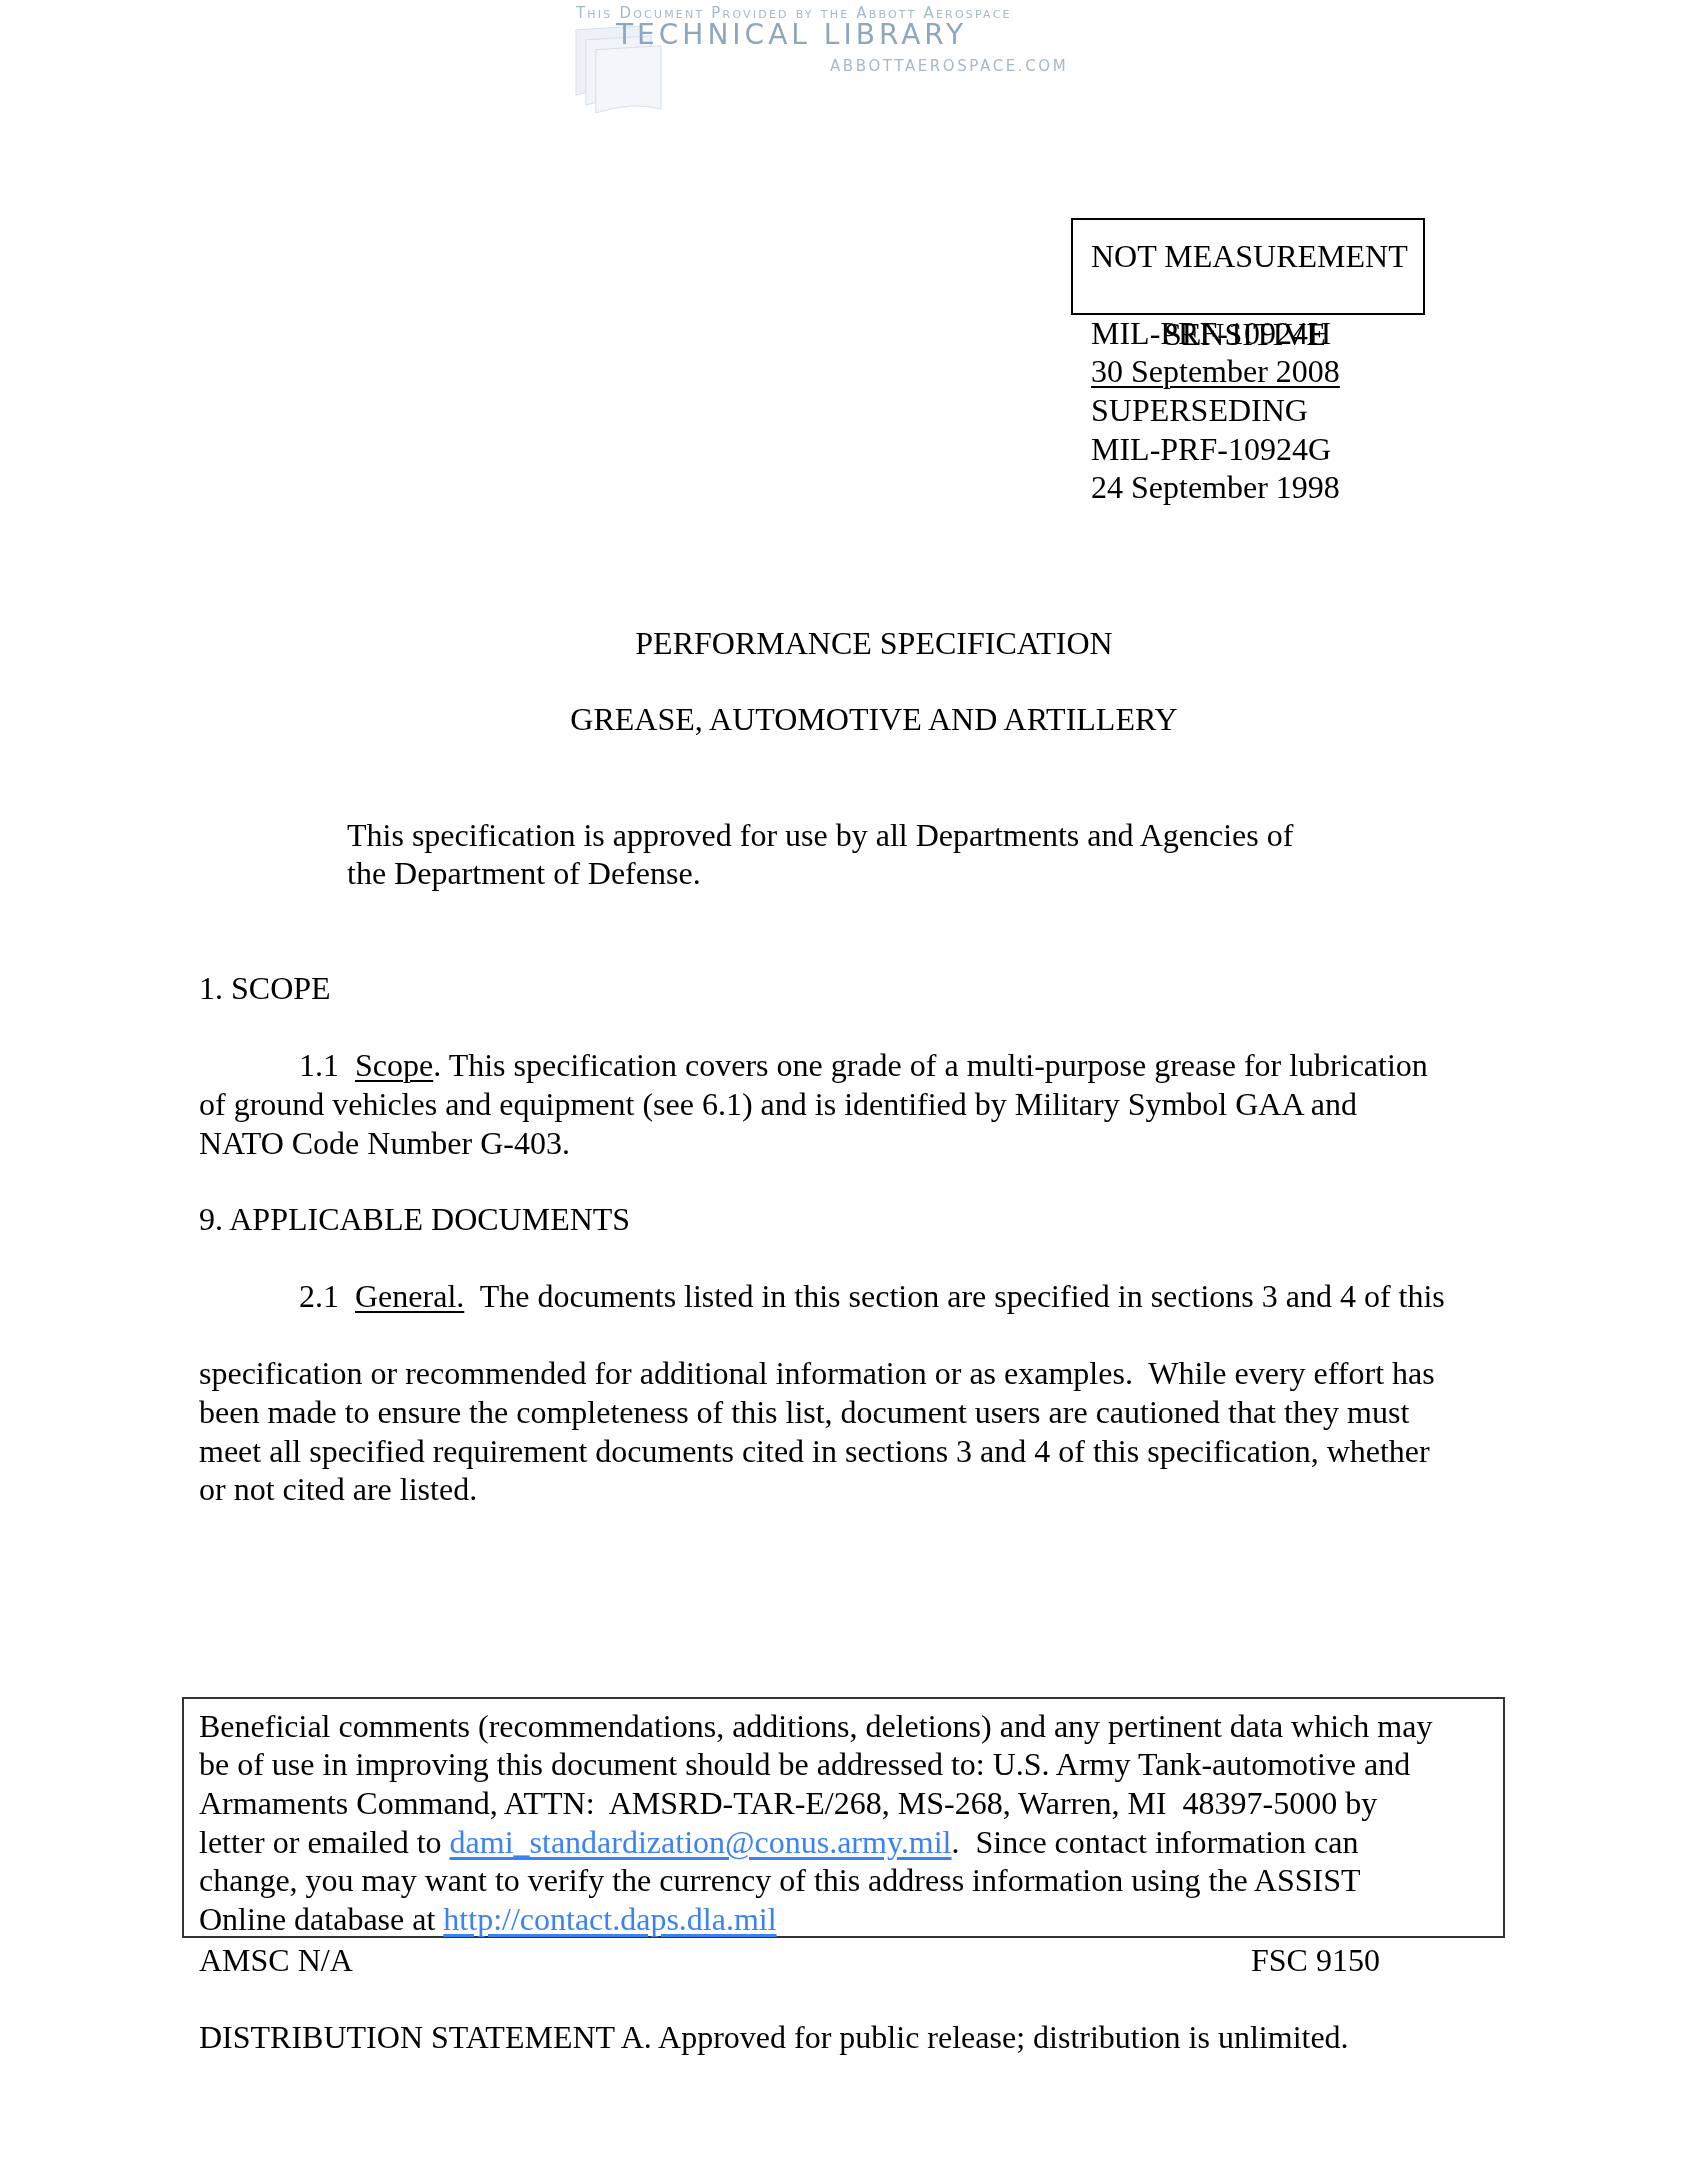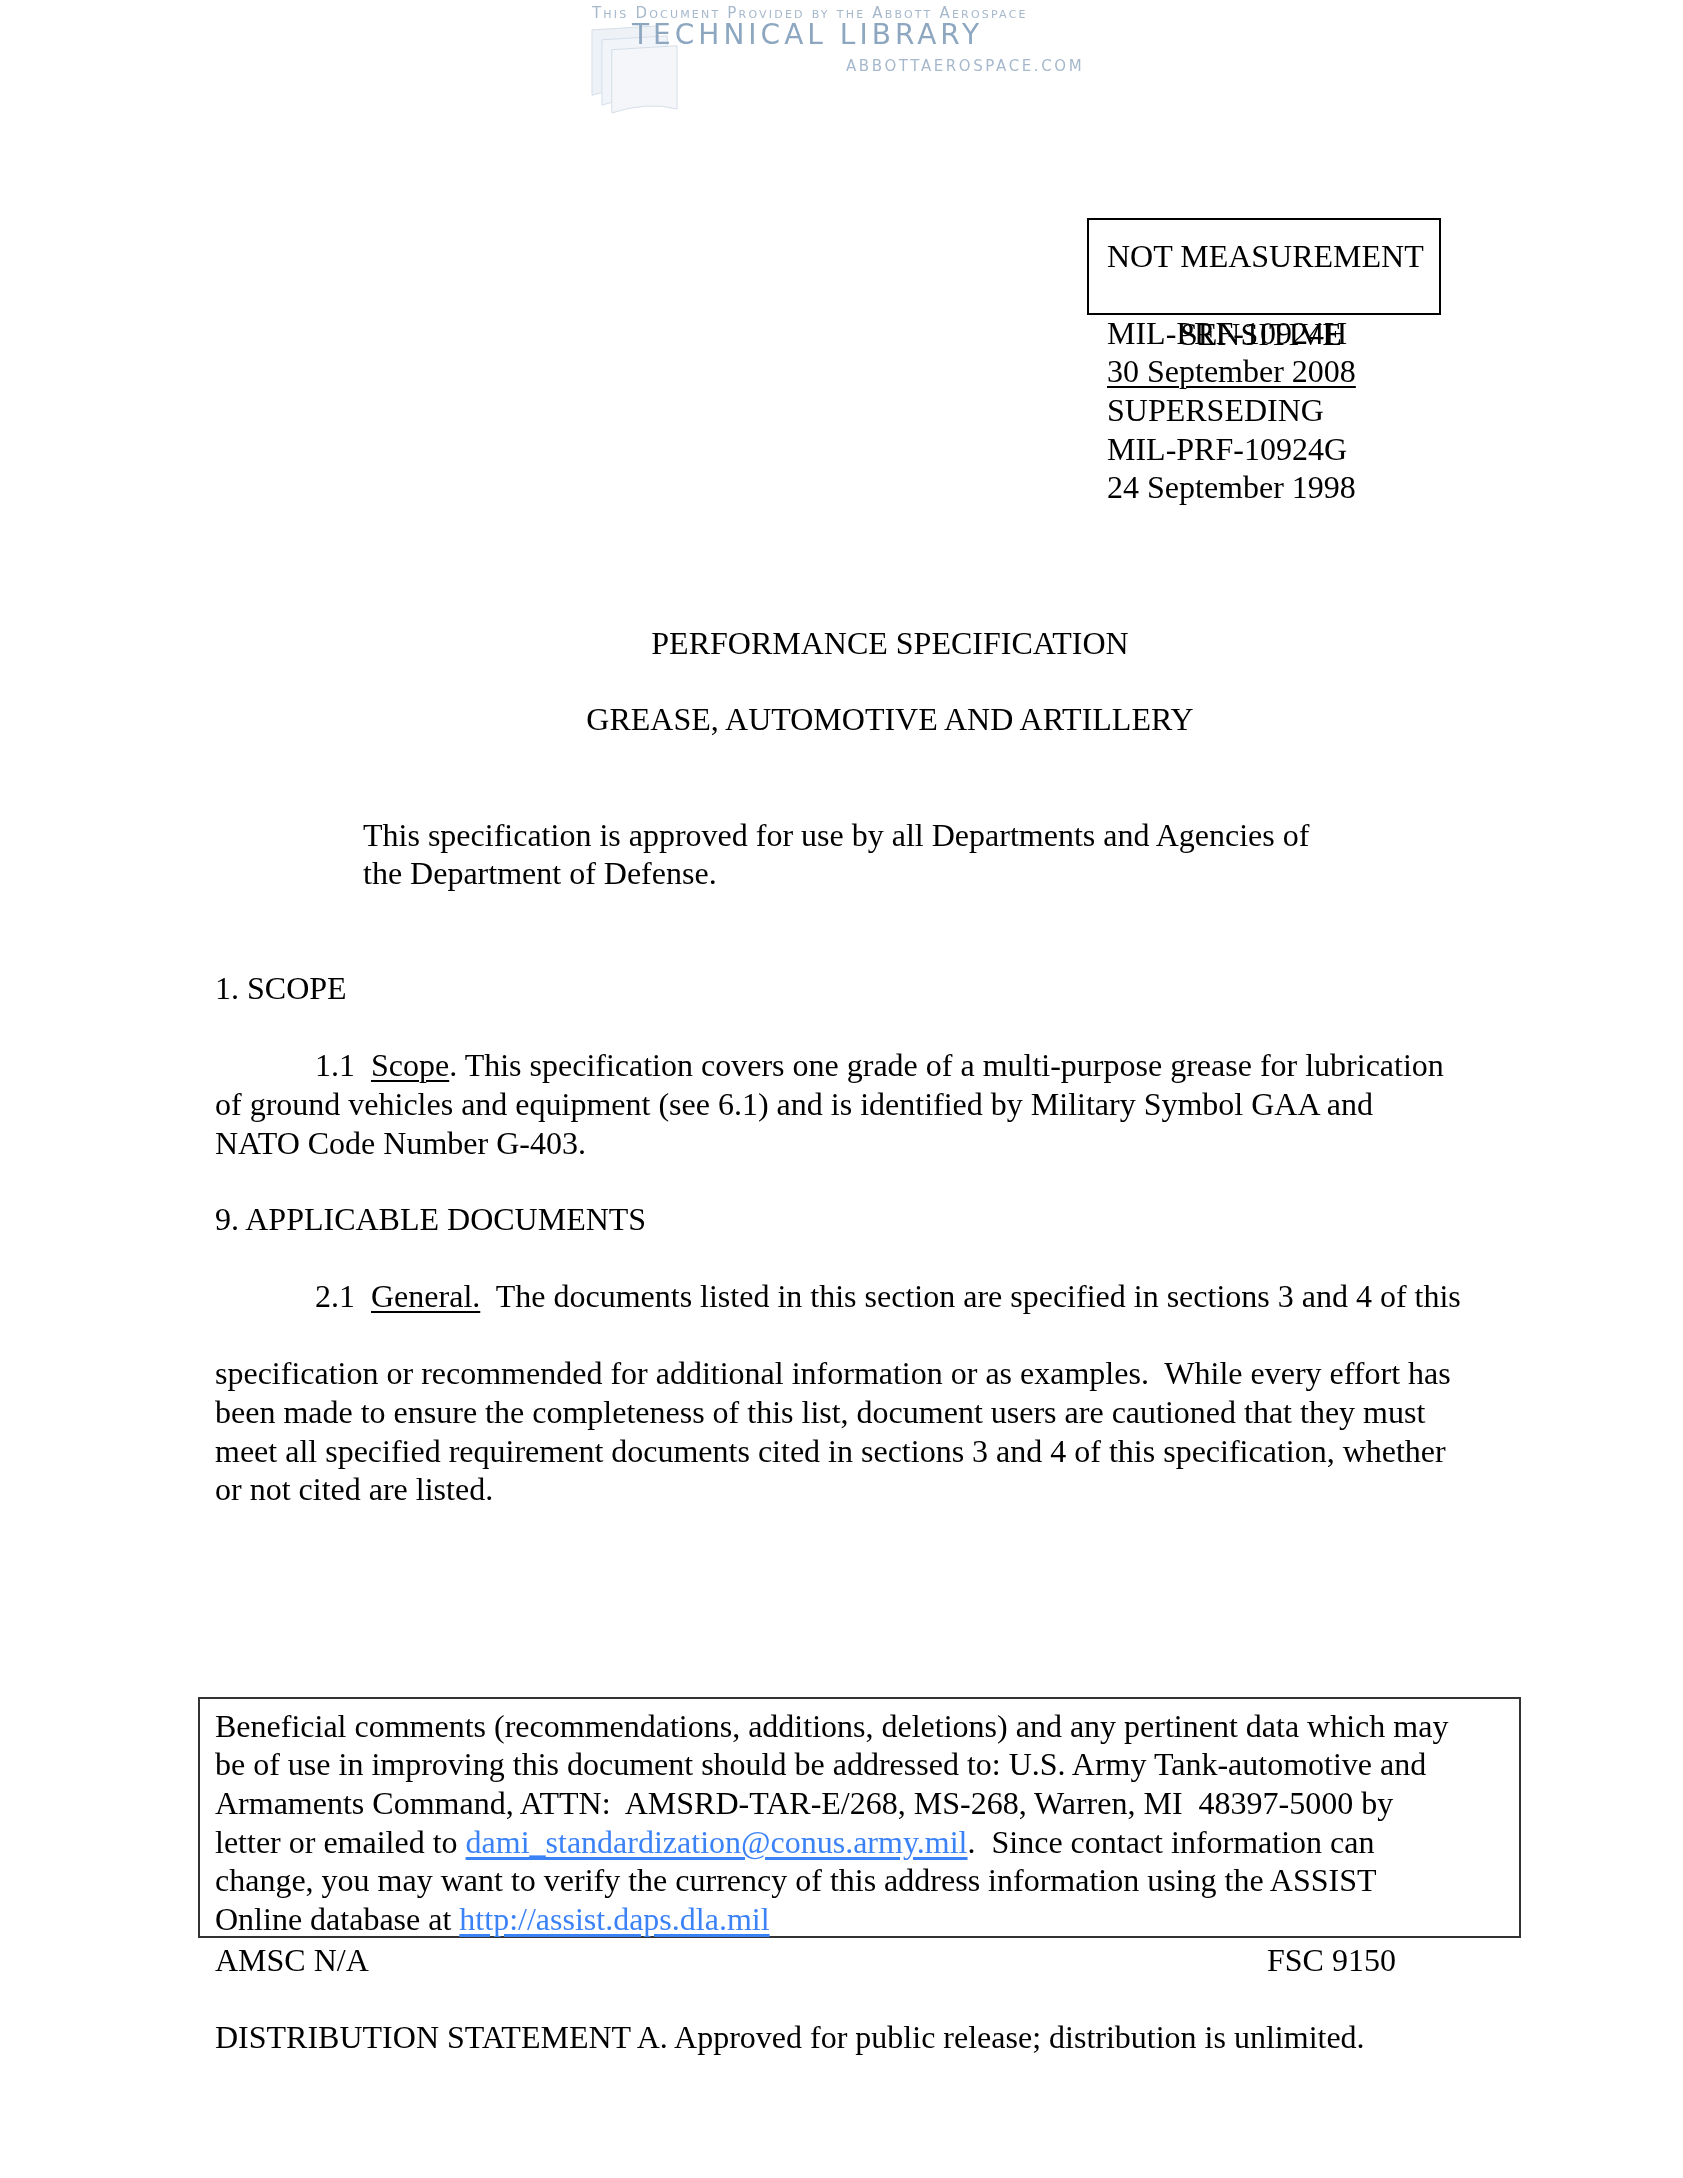--- a/index.html
+++ b/index.html
@@ -1,18 +1,18 @@
 <!DOCTYPE html>
 <html><head>
 <meta charset="utf-8">
 <style>
   html, body { margin:0; padding:0; background:#ffffff; }
   body { width:1683px; height:2178px; position:relative; overflow:hidden;
          font-family:"Liberation Serif", "DejaVu Serif", serif; color:#000; }
-  .page { position:absolute; left:16px; top:0; width:1363px; height:2178px; }
+  .page { position:absolute; left:0; top:0; width:1363px; height:2178px; }
   .line { position:absolute; font-size:32px; line-height:39px; white-space:nowrap; }
   .wm { position:absolute; font-family:"DejaVu Sans", "Liberation Sans", sans-serif; color:#a6b8cc; white-space:nowrap; }
   .wm-top { left:576px; top:4px; font-size:15px; letter-spacing:2.2px; font-variant:small-caps; }
   .wm-title { left:616px; top:18px; font-size:28px; letter-spacing:4px; color:#8ea7c1; }
   .wm-url { left:830px; top:57px; font-size:15px; letter-spacing:2.6px; }
   .wm-logo { position:absolute; left:572px; top:22px; width:99px; height:91px; }
   .nms-box { position:absolute; left:1071px; top:218px; width:354px; height:97px; border:2px solid #000; box-sizing:border-box; }
   .u { text-decoration:underline; text-underline-offset:4px; text-decoration-thickness:1.5px; }
   a.link { color:#3b82f6; text-decoration:underline; text-underline-offset:4px; }
   .comment-box { position:absolute; left:182px; top:1697px; width:1323px; height:241px; border:2px solid #333; box-sizing:border-box; }
@@ -60,20 +60,20 @@
   <div class="line" style="left:199px; top:1393px;">been made to ensure the completeness of this list, document users are cautioned that they must</div>
   <div class="line" style="left:199px; top:1432px;">meet all specified requirement documents cited in sections 3 and 4 of this specification, whether</div>
   <div class="line" style="left:199px; top:1470px;">or not cited are listed.</div>
 
   <div class="comment-box"></div>
   <div class="line" style="left:199px; top:1707px;">Beneficial comments (recommendations, additions, deletions) and any pertinent data which may</div>
   <div class="line" style="left:199px; top:1745px;">be of use in improving this document should be addressed to: U.S. Army Tank-automotive and</div>
   <div class="line" style="left:199px; top:1784px; white-space:pre;">Armaments Command, ATTN:  AMSRD-TAR-E/268, MS-268, Warren, MI  48397-5000 by</div>
   <div class="line" style="left:199px; top:1823px; white-space:pre;"><span>letter or emailed to </span><a class="link" href="#">dami_standardization@conus.army.mil</a><span>.  Since contact information can</span></div>
   <div class="line" style="left:199px; top:1861px;">change, you may want to verify the currency of this address information using the ASSIST</div>
-  <div class="line" style="left:199px; top:1900px; white-space:pre;"><span>Online database at </span><a class="link" href="#">http://assist.daps.dla.mil</a></div>
+  <div class="line" style="left:199px; top:1900px; white-space:pre;"><span>Online database at </span><a class="link" href="#">http://contact.daps.dla.mil</a></div>
 
   <div class="line" style="left:199px; top:1941px;">AMSC N/A</div>
   <div class="line" style="left:1251px; top:1941px;">FSC 9150</div>
   <div class="line" style="left:199px; top:2018px;">DISTRIBUTION STATEMENT A. Approved for public release; distribution is unlimited.</div>
 
 </div>
 
 
 </body></html>

